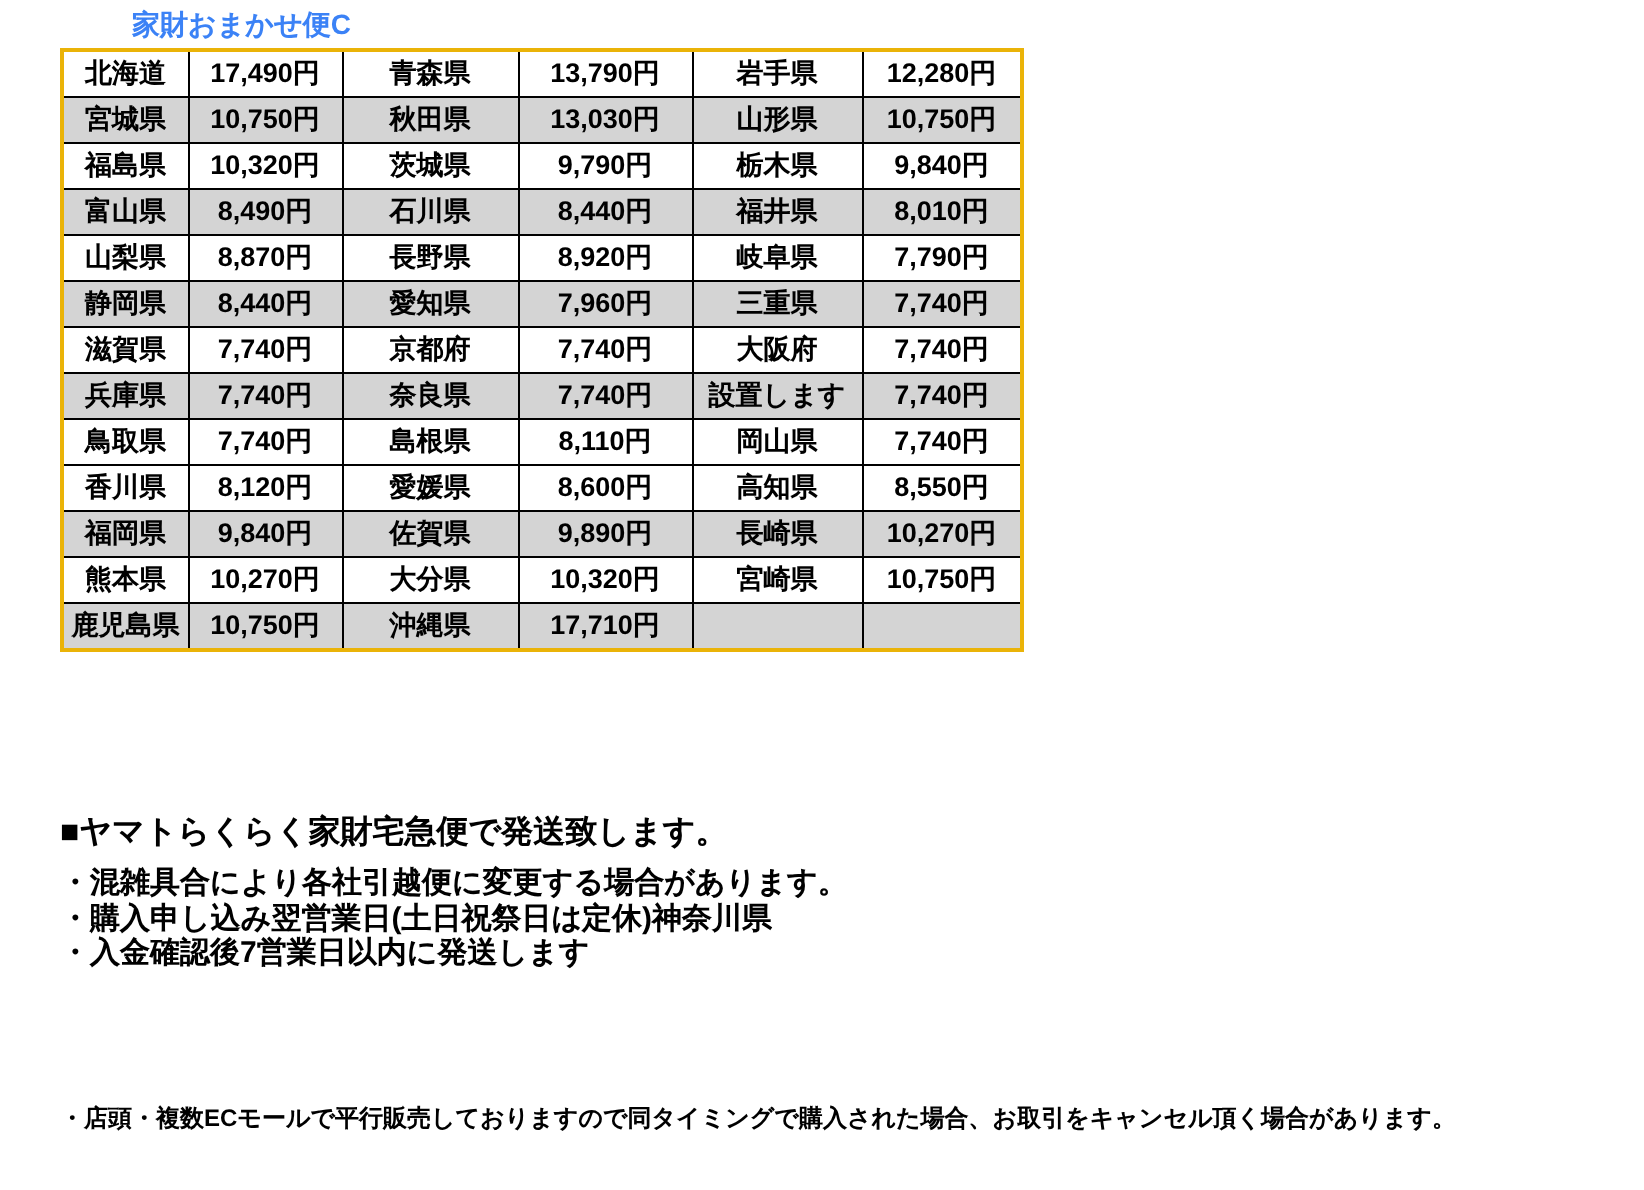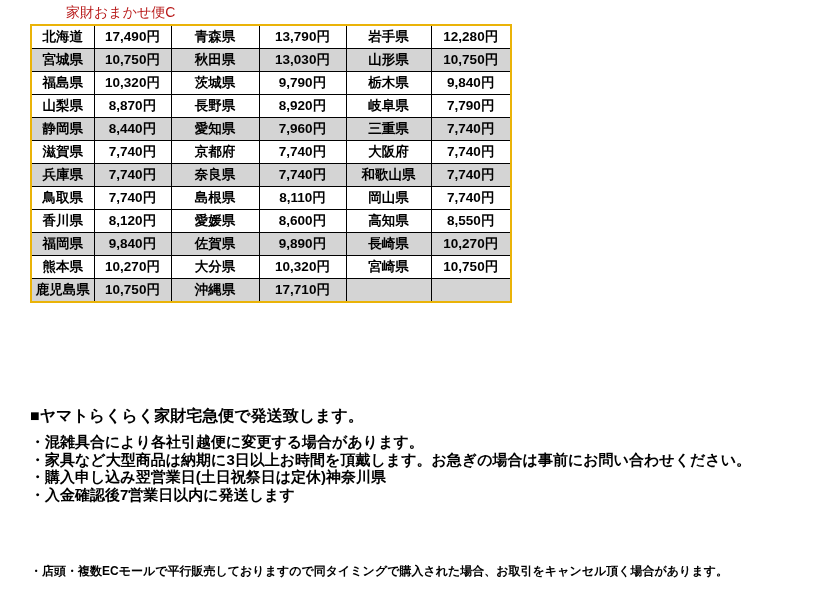--- a/index.html
+++ b/index.html
@@ -9,22 +9,22 @@
     background: #ffffff;
     font-family: "Liberation Sans", sans-serif;
     position: relative;
     color: #000;
   }
   .title {
     position: absolute;
     left: 66px;
     top: 4px;
     font-size: 14px;
-    font-weight: normal;
-    color: #b91c1c;
+    font-weight: bold;
+    color: #3b82f6;
     white-space: nowrap;
   }
   table.fee-table {
     position: absolute;
     left: 30px;
     top: 24px;
     border-collapse: collapse;
     border: 2px solid #eab308;
     table-layout: fixed;
   }
@@ -60,21 +60,20 @@
     line-height: 17.5px;
     white-space: nowrap;
   }
   .footnote {
     position: absolute;
     left: 30px;
     top: 551px;
     font-size: 12px;
     font-weight: bold;
     white-space: nowrap;
-    margin-top: 12px;
   }
 </style>
 </head>
 <body>
 
 <div class="title">家財おまかせ便C</div>
 
 <table class="fee-table">
   <colgroup id="fee-colgroup">
       <col style="width: 63px;">
@@ -102,20 +101,28 @@
         <td>10,750円</td>
       </tr>
       <tr>
         <td>福島県</td>
         <td>10,320円</td>
         <td>茨城県</td>
         <td>9,790円</td>
         <td>栃木県</td>
         <td>9,840円</td>
       </tr>
+      <tr class="alt">
+        <td>富山県</td>
+        <td>8,490円</td>
+        <td>石川県</td>
+        <td>8,440円</td>
+        <td>福井県</td>
+        <td>8,010円</td>
+      </tr>
       <tr>
         <td>山梨県</td>
         <td>8,870円</td>
         <td>長野県</td>
         <td>8,920円</td>
         <td>岐阜県</td>
         <td>7,790円</td>
       </tr>
       <tr class="alt">
         <td>静岡県</td>
@@ -131,21 +138,21 @@
         <td>京都府</td>
         <td>7,740円</td>
         <td>大阪府</td>
         <td>7,740円</td>
       </tr>
       <tr class="alt">
         <td>兵庫県</td>
         <td>7,740円</td>
         <td>奈良県</td>
         <td>7,740円</td>
-        <td>和歌山県</td>
+        <td>設置します</td>
         <td>7,740円</td>
       </tr>
       <tr>
         <td>鳥取県</td>
         <td>7,740円</td>
         <td>島根県</td>
         <td>8,110円</td>
         <td>岡山県</td>
         <td>7,740円</td>
       </tr>
@@ -181,18 +188,17 @@
         <td></td>
         <td></td>
       </tr>
     </tbody>
 </table>
 
 <div class="notes-heading">■ヤマトらくらく家財宅急便で発送致します。</div>
 
 <div class="bullets" id="bullet-list">
     <div class="bullet-line">・混雑具合により各社引越便に変更する場合があります。</div>
-    <div class="bullet-line">・家具など大型商品は納期に3日以上お時間を頂戴します。お急ぎの場合は事前にお問い合わせください。</div>
     <div class="bullet-line">・購入申し込み翌営業日(土日祝祭日は定休)神奈川県</div>
     <div class="bullet-line">・入金確認後7営業日以内に発送します</div>
   </div>
 
 <div class="footnote">・店頭・複数ECモールで平行販売しておりますので同タイミングで購入された場合、お取引をキャンセル頂く場合があります。</div>
 
 </body></html>

